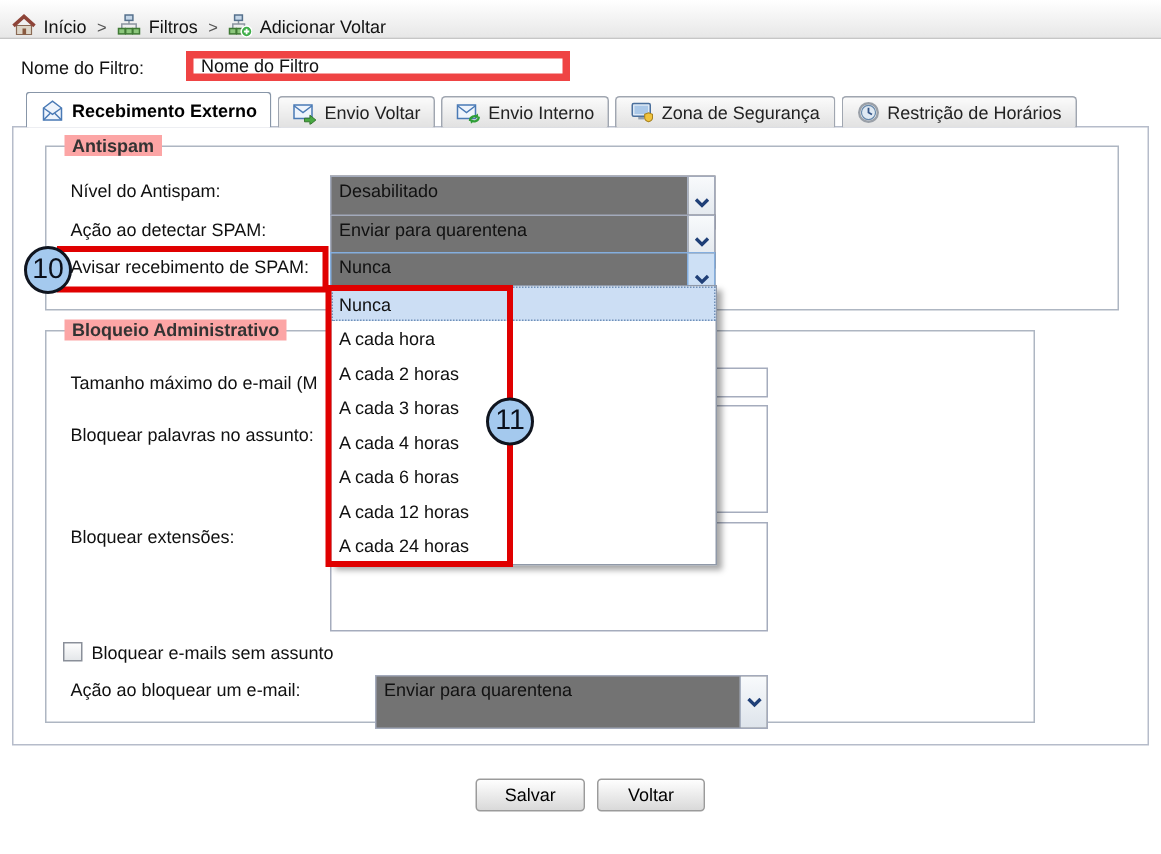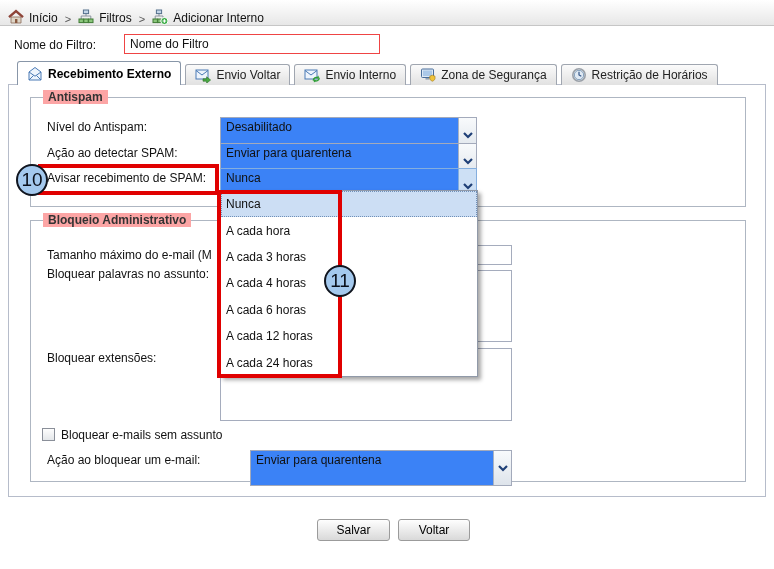--- a/index.html
+++ b/index.html
@@ -11,43 +11,43 @@
   .crumbbar { position:absolute; left:0; top:0; width:774px; height:26px;
     background:linear-gradient(#ffffff,#e7e7e7); border-bottom:1px solid #c6c6c6;
     display:flex; align-items:flex-end; padding-left:8px; gap:5px; }
   .crumb { display:flex; align-items:center; gap:5px; cursor:pointer; }
   .crumb-sep { color:#555; font-size:11px; padding:0 2px; }
   .icon16 { width:16px; height:16px; display:inline-block; }
 
   
   .fname-label { position:absolute; left:14px; top:36px; height:18px; line-height:18px; }
   .fname-input { position:absolute; left:124px; top:34px; width:256px; height:20px;
-    border:1px solid #ef4444; padding:0 5px; font:12px "Liberation Sans",sans-serif; color:#111; background:#fff; }
+    border:5px solid #ef4444; padding:0 5px; font:12px "Liberation Sans",sans-serif; color:#111; background:#fff; }
 
   
   .tabs { position:absolute; left:17px; top:61px; height:24px; display:flex; align-items:flex-end; z-index:5; }
   .tab { display:flex; align-items:center; gap:5px; padding:0 9px; height:21px;
     background:linear-gradient(#fbfbfb,#e1e1e1); border:1px solid #a0a6b0;
     border-bottom:none; border-radius:3px 3px 0 0; margin-right:4px; color:#222; cursor:pointer; }
   .tab.active { height:24px; background:#fff; border:1px solid #8896a8; border-bottom:none;
     font-weight:bold; color:#000; position:relative; z-index:6; }
 
   
   .panel { position:absolute; left:8px; top:84px; width:758px; height:413px;
     border:1px solid #b6bcca; background:#fff; }
   .fieldset { position:absolute; border:1px solid #aeb6c2; background:#fff; }
   .fieldset .legend { position:absolute; top:-8px; left:12px; background:#fca5a5;
     padding:0 5px; font-weight:bold; color:#333; }
   #fs-antispam { left:30px; top:97px; width:716px; height:110px; }
-  #fs-bloqueio { left:30px; top:220px; width:716px; height:262px; }
+  #fs-bloqueio { left:30px; top:220px; width:660px; height:262px; }
 
   .flabel { position:absolute; height:20px; line-height:20px; white-space:nowrap; }
 
   
-  .combo { position:absolute; height:36px; border:1px solid #a3aabb; background:#3b82f6;
+  .combo { position:absolute; height:36px; border:1px solid #a3aabb; background:#737373;
     display:flex; align-items:stretch; cursor:pointer; }
   .combo .val { flex:1; line-height:18px; padding-left:5px; overflow:hidden; white-space:nowrap; }
   .combo .btn { width:18px; display:flex; align-items:center; justify-content:center;
     background:linear-gradient(#f8fafc,#dee4eb); border-left:1px solid #a9b2c2; }
   .combo.focused { border-color:#84aede; }
   .combo.focused .btn { background:#cde0f5; border-left-color:#84aede; }
 
   
   .droplist { position:absolute; left:220px; top:190px; width:258px; height:187px;
     background:#fff; border:1px solid #9099a8; box-shadow:3px 3px 4px rgba(0,0,0,0.35);
@@ -109,21 +109,21 @@
     <span class="icon16">
       <svg viewBox="0 0 16 16" width="16" height="16">
           <path d="M7 4.5 V7 M3.2 10 V7 H11 V10" stroke="#8a949e" fill="none"></path>
           <rect x="4.4" y="1" width="5.2" height="3.6" fill="#c4d6e8" stroke="#55708c"></rect>
           <rect x="1" y="10" width="4.4" height="3.6" fill="#8cc77c" stroke="#3f7a34"></rect>
           <rect x="5.8" y="10" width="4.4" height="3.6" fill="#8cc77c" stroke="#3f7a34"></rect>
           <circle cx="12.4" cy="12" r="3.6" fill="#3fae49" stroke="#ffffff"></circle>
           <path d="M12.4 10.2 V13.8 M10.6 12 H14.2" stroke="#ffffff" stroke-width="1.2"></path>
         </svg>
     </span>
-    <span class="crumb">Adicionar Interno</span>
+    <span class="crumb">Adicionar Voltar</span>
   </div>
 
   <div class="fname-label">Nome do Filtro:</div>
   <input class="fname-input" type="text" value="Nome do Filtro" style="">
 
   <div class="tabs">
     <div class="tab active">
       <span class="icon16">
         <svg viewBox="0 0 16 16" width="16" height="16">
             <path d="M2 6 L8 1.5 L14 6 V14 H2 Z" fill="#eef4fc" stroke="#4a7ab5"></path>
@@ -216,21 +216,21 @@
       </span>
   </div>
 
   <div class="fieldset" id="fs-bloqueio">
     <span class="legend">Bloqueio Administrativo</span>
   </div>
 
   <div class="flabel" style="left:47px; top:245px;">Tamanho máximo do e-mail (M</div>
   <input class="tinput" style="left: 220px; top: 245px; width: 292px; height: 20px;" type="text">
 
-  <div class="flabel" style="left:47px; top:264px;">Bloquear palavras no assunto:</div>
+  <div class="flabel" style="left:47px; top:280px;">Bloquear palavras no assunto:</div>
   <textarea class="tarea" style="left: 220px; top: 270px; width: 292px; height: 72px;"></textarea>
 
   <div class="flabel" style="left:47px; top:348px;">Bloquear extensões:</div>
   <textarea class="tarea" style="left: 220px; top: 348px; width: 292px; height: 73px;"></textarea>
 
   <div class="checkbox"></div>
   <div class="flabel" style="left:61px; top:425px;">Bloquear e-mails sem assunto</div>
 
   <div class="flabel" style="left:47px; top:450px;">Ação ao bloquear um e-mail:</div>
   <div class="combo" style="left:250px; top:450px; width:262px;">
@@ -238,20 +238,21 @@
     <span class="btn">
         <svg width="10" height="7" viewBox="0 0 10 7">
           <path d="M1 1 L5 5 L9 1" stroke="#1f3f77" stroke-width="2.2" fill="none"></path>
         </svg>
       </span>
   </div>
 
   <div class="droplist">
     <div class="opt selected">Nunca</div>
     <div class="opt">A cada hora</div>
+    <div class="opt">A cada 2 horas</div>
     <div class="opt">A cada 3 horas</div>
     <div class="opt">A cada 4 horas</div>
     <div class="opt">A cada 6 horas</div>
     <div class="opt">A cada 12 horas</div>
     <div class="opt">A cada 24 horas</div>
   </div>
 
   <button class="pushbtn" id="btn-salvar">Salvar</button>
   <button class="pushbtn" id="btn-voltar">Voltar</button>
 

